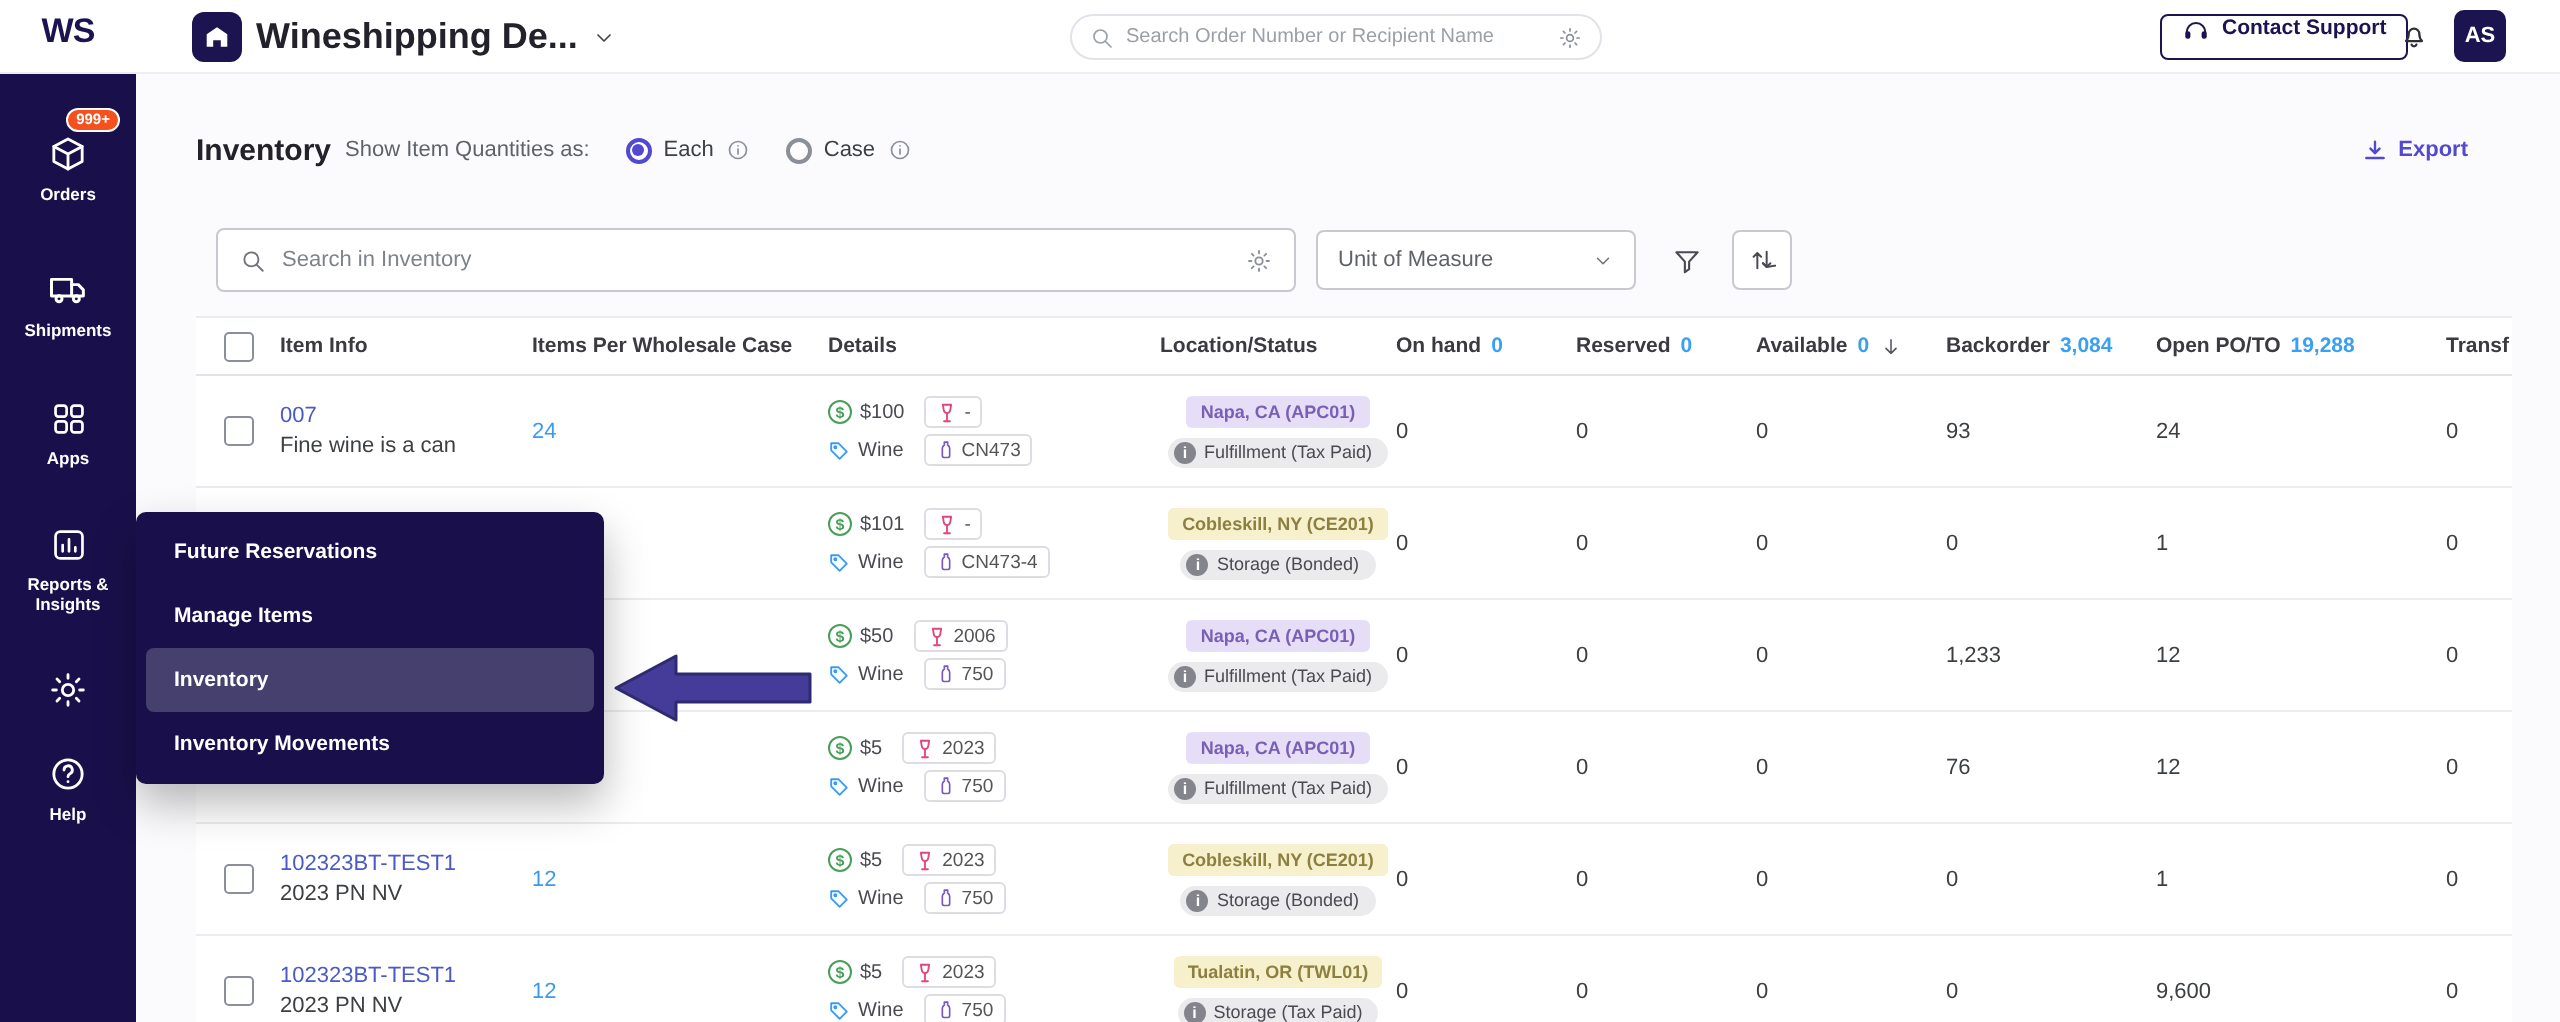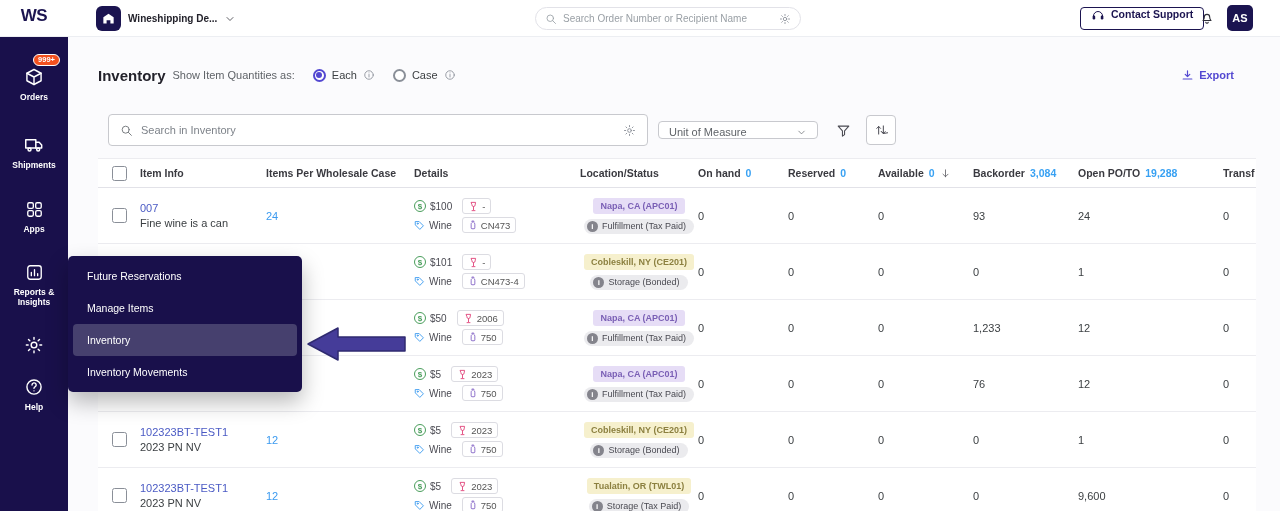--- a/index.html
+++ b/index.html
@@ -6,21 +6,21 @@
 html,body{width:1280px;height:511px;overflow:hidden}
 body{position:relative;font-family:"Liberation Sans",sans-serif;background:#fff;font-size:11px;color:#202124}
 svg{display:block}
 .ic{stroke:currentColor;fill:none;stroke-width:1.7;stroke-linecap:round;stroke-linejoin:round}
 
 
 .topbar{position:absolute;top:0;left:0;width:1280px;height:37px;background:#fff;border-bottom:1px solid #eceef2;z-index:30}
 .logo{position:absolute;left:0;top:0;width:68px;height:32px;display:flex;align-items:center;justify-content:center;font-weight:bold;font-size:17px;color:#1b1450;letter-spacing:-.5px;cursor:pointer}
 .org-chip{position:absolute;left:96px;top:6px;height:25px;display:flex;align-items:center;gap:7px;cursor:pointer}
 .org-icon{width:25px;height:25px;border-radius:6px;background:#1b1450;display:flex;align-items:center;justify-content:center}
-.org-name{font-size:10px;font-weight:bold;color:#23222b}
+.org-name{font-size:18px;font-weight:bold;color:#23222b}
 .org-chev{color:#44444c}
 .top-search{position:absolute;left:535px;top:7px;width:266px;height:23px;border:1px solid #e2e2e8;background:#fff;border-radius:12px;display:flex;align-items:center;padding:0 9px;gap:6px;color:#9aa0a6}
 .top-search input{border:none;outline:none;flex:1;font-size:10px;color:#555;background:transparent;font-family:inherit}
 .top-search input::placeholder{color:#9aa0a6}
 .support{position:absolute;left:1080px;top:7px;height:23px;padding:0 10px;display:flex;gap:6px;background:#fff;border:1.5px solid #1b1450;border-radius:4px;font-size:10.5px;font-weight:bold;color:#1b1450;cursor:pointer;font-family:inherit}
 .bell{position:absolute;left:1199px;top:10px;color:#2f2f38;cursor:pointer}
 .avatar{position:absolute;left:1227px;top:5px;width:26px;height:26px;border-radius:5px;background:#1b1450;color:#fff;display:flex;align-items:center;justify-content:center;font-size:11px;font-weight:bold;cursor:pointer}
 
 
 .sidebar{position:absolute;left:0;top:37px;width:68px;height:474px;background:#19104b;z-index:10;display:flex;flex-direction:column;align-items:center}
@@ -39,21 +39,21 @@
 .radio{width:13px;height:13px;border:2px solid #5348d1;border-radius:50%;position:relative;background:#fff}
 .radio.checked::after{content:"";position:absolute;inset:1.5px;background:#5348d1;border-radius:50%}
 .radio.un{border-color:#8a8f98}
 .radio-lab{color:#3c4043}
 .export{margin-left:auto;margin-right:18px;display:flex;align-items:center;gap:5px;color:#5348d1;font-weight:bold;font-size:11px;cursor:pointer}
 
 .filter-row{display:flex;align-items:center;margin:21px 28px 0 40px;gap:10px;height:32px}
 .inv-search{flex:0 0 540px;height:32px;border:1px solid #c8c9ce;border-radius:4px;background:#fff;display:flex;align-items:center;padding:0 11px;gap:8px;color:#6f7378}
 .inv-search input{border:none;outline:none;flex:1;font-size:11px;font-family:inherit;color:#444;background:transparent}
 .inv-search input::placeholder{color:#7e838a}
-.dropdown{height:18px;border:1px solid #c8c9ce;border-radius:4px;background:#fff;display:flex;align-items:flex-end;justify-content:space-between;padding:0 10px;color:#5f6368;font-size:11px;cursor:pointer}
+.dropdown{height:30px;border:1px solid #c8c9ce;border-radius:4px;background:#fff;display:flex;align-items:center;justify-content:space-between;padding:0 10px;color:#5f6368;font-size:11px;cursor:pointer}
 .dd-uom{width:160px}.dd-wh{width:170px}.dd-status{width:160px}
 .plain-btn{width:26px;height:28px;display:flex;align-items:center;justify-content:center;color:#4a4a52;cursor:pointer;margin-left:2px;background:none;border:none}
 .icon-btn{width:30px;height:30px;border:1px solid #c8c9ce;border-radius:4px;background:#fff;display:flex;align-items:center;justify-content:center;cursor:pointer;color:#4a4a52}
 
 
 .table-wrap{margin:12px 0 0 30px;width:1158px;overflow:hidden;background:#fff}
 .tbl{min-width:1210px}
 .thead{display:flex;align-items:center;height:30px;border-top:1px solid #ececf0;border-bottom:1px solid #e2e2e8;background:#fff}
 .trow{display:flex;align-items:center;height:56px;border-bottom:1px solid #ececf0;background:#fff}
 .col-cb{width:42px;display:flex;justify-content:center;flex:none}
@@ -74,21 +74,21 @@
 .dollar-ic{width:12px;height:12px;border:1.3px solid #4a9e5c;color:#4a9e5c;border-radius:50%;font-size:8px;font-weight:bold;display:inline-flex;align-items:center;justify-content:center;flex:none}
 .chip{display:inline-flex;align-items:center;gap:3px;height:16px;border:1px solid #dcdce2;border-radius:3px;padding:0 5px;font-size:9.5px;color:#555;background:#fff}
 .loc-badge{display:inline-block;padding:3px 7px;border-radius:3px;font-size:9px;font-weight:bold;white-space:nowrap}
 .loc-badge[data-color="purple"]{background:#e6ddf6;color:#7a5fb5}
 .loc-badge[data-color="yellow"]{background:#f6f0cd;color:#8c8040}
 .status-badge{display:inline-flex;align-items:center;gap:4px;background:#ebebee;border-radius:9px;padding:2px 8px 2px 3px;font-size:9px;color:#4a4a52;margin-top:5px;white-space:nowrap}
 .info-dot{width:11px;height:11px;border-radius:50%;background:#84848c;color:#fff;font-size:8px;font-weight:bold;display:inline-flex;align-items:center;justify-content:center;flex:none}
 
 
 .flyout{position:absolute;left:68px;top:256px;width:234px;background:#19104b;border-radius:5px;box-shadow:0 10px 22px rgba(0,0,0,.28);z-index:40;padding:4px 0}
-.flyout-item{height:32px;display:flex;align-items:center;padding:0 14px;color:#fff;font-size:10.5px;font-weight:normal;cursor:pointer;margin:0 5px;border-radius:4px}
+.flyout-item{height:32px;display:flex;align-items:center;padding:0 14px;color:#fff;font-size:10.5px;font-weight:bold;cursor:pointer;margin:0 5px;border-radius:4px}
 .flyout-item[data-active="true"]{background:#46406e}
 .anno-arrow{position:absolute;left:306px;top:324px;z-index:50;pointer-events:none}
 </style>
 </head>
 <body>
 
 <header class="topbar">
   <div class="logo">WS</div>
   <div class="org-chip">
     <span class="org-icon">

